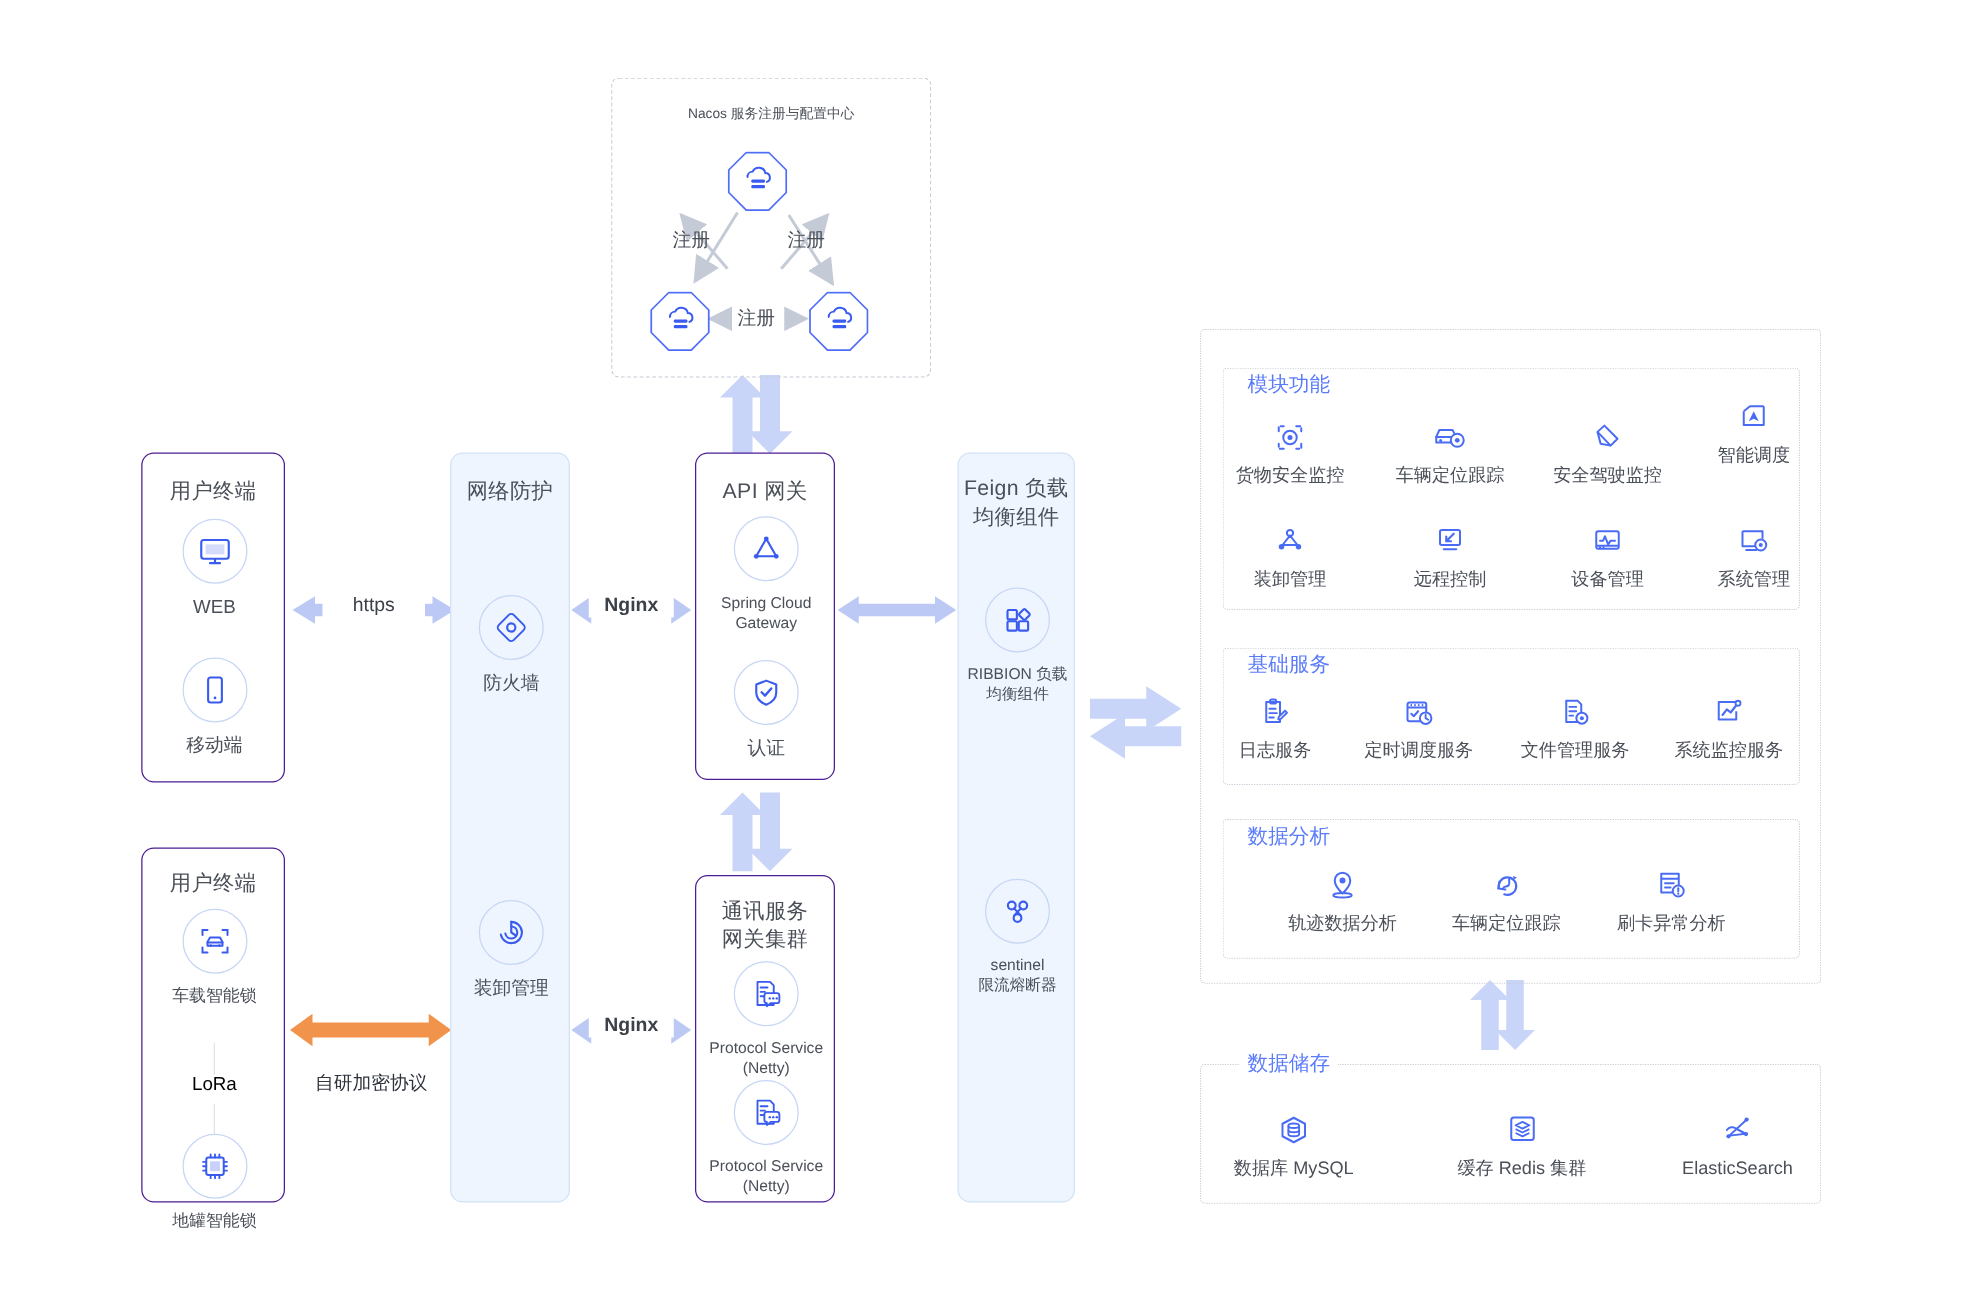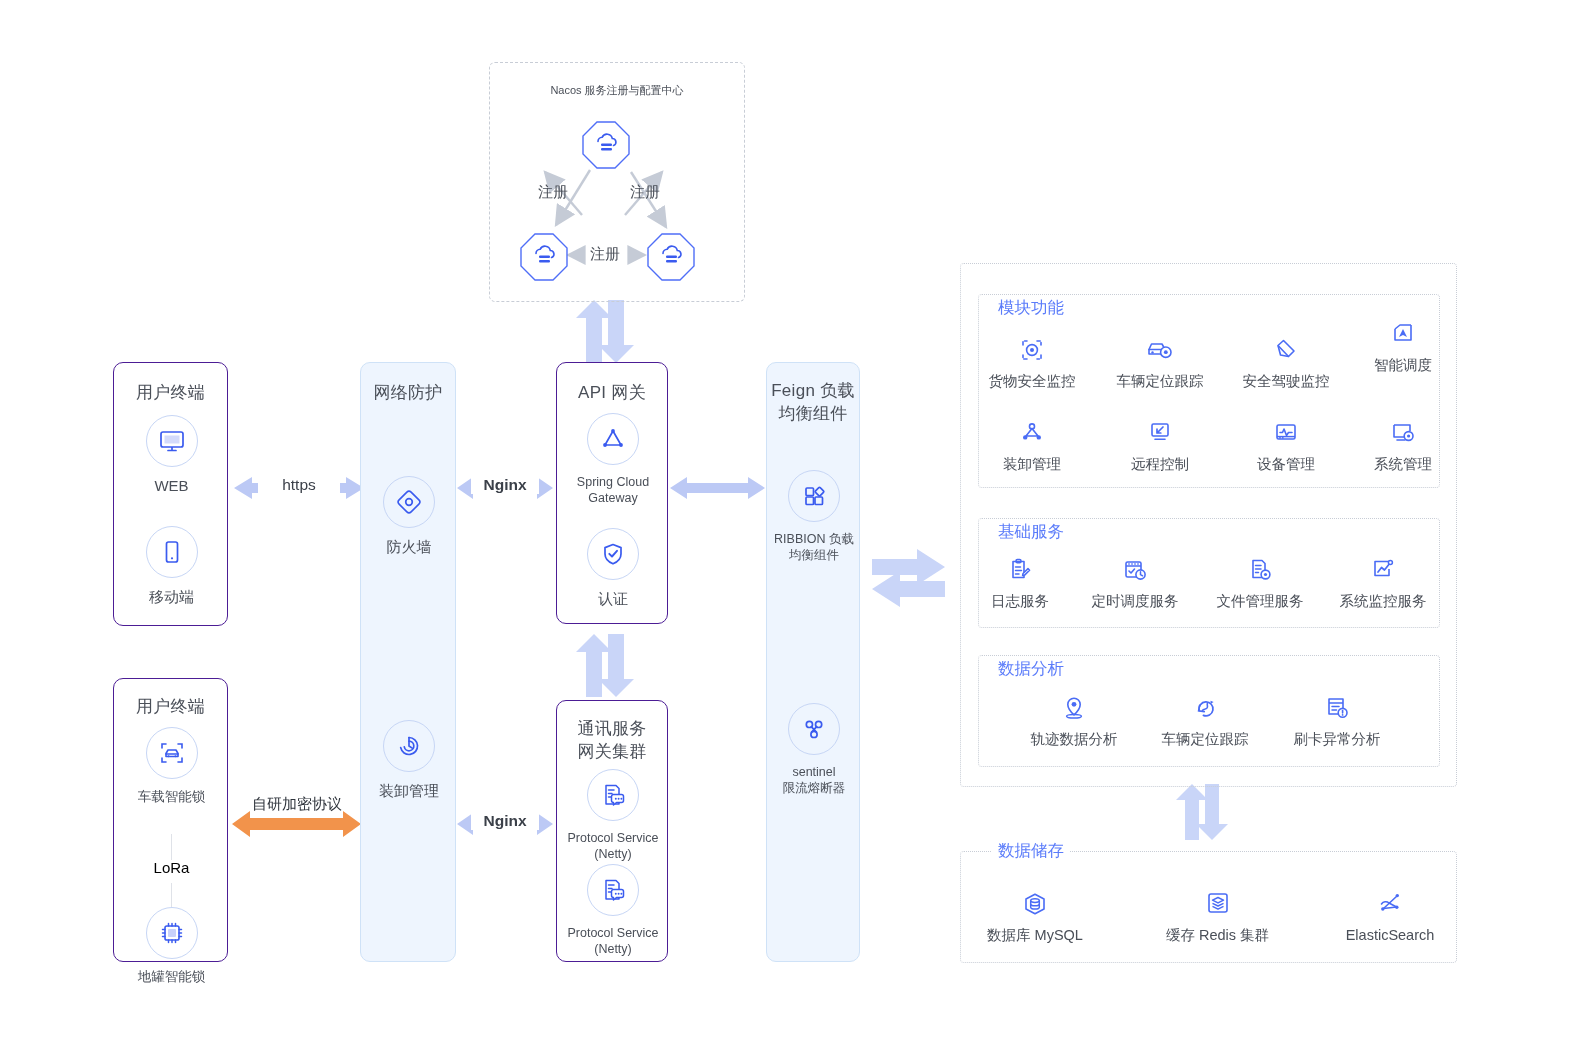--- a/index.html
+++ b/index.html
@@ -413,21 +413,21 @@
         </svg>
       </div>
       <div class="node-label xs">sentinel
 限流熔断器</div>
     </div>
   </div>
 
   <div class="abs" style="left:258px;top:476px;width:82px;text-align:center;font-size:15.5px;background:#fff;">https</div>
   <div class="abs" style="left:471px;top:476px;width:68px;text-align:center;font-size:15.5px;background:#fff;font-weight:600;">Nginx</div>
   <div class="abs" style="left:471px;top:812px;width:68px;text-align:center;font-size:15.5px;background:#fff;font-weight:600;">Nginx</div>
-  <div class="abs" style="left:246px;top:795px;width:102px;text-align:center;font-size:15px;color:#2f343c;">自研加密协议</div>
+  <div class="abs" style="left:246px;top:857px;width:102px;text-align:center;font-size:15px;color:#2f343c;">自研加密协议</div>
 
   <div class="rpanel" style="left:960px;top:263px;width:497px;height:524px;"></div>
 
   <div class="sect" style="left:978px;top:294px;width:462px;height:194px;"></div>
   <div class="sect-title" style="left:992px;top:297px;">模块功能</div>
 
   <div class="gitem" style="left:972px;top:330px;">
     <div class="gicon">
       <svg width="28" height="28" viewBox="0 0 28 28">
         <g fill="none" stroke="#4a6cf5" stroke-width="1.6" stroke-linecap="round">

